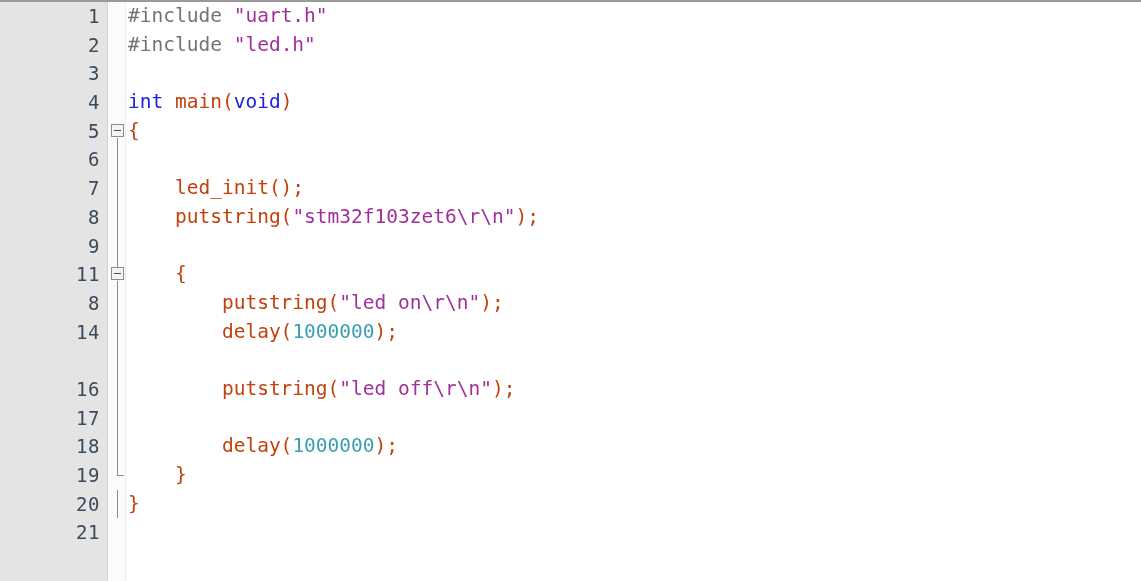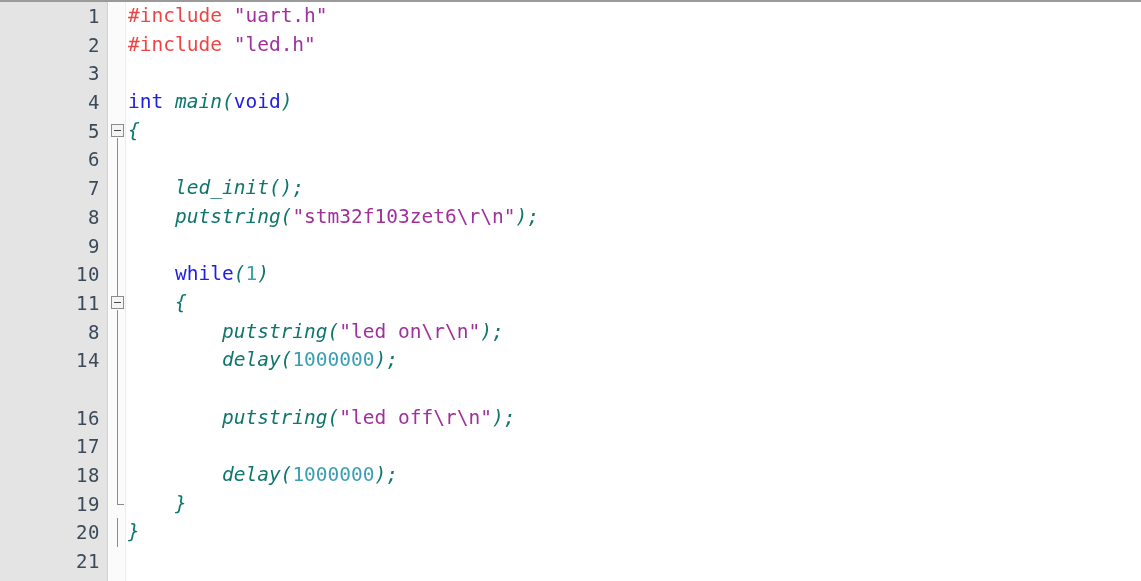--- a/index.html
+++ b/index.html
@@ -144,43 +144,42 @@
     content: "";
     position: absolute;
     left: 0;
     top: 14px;
     width: 7px;
     height: 1px;
     background: #8c8c8c;
   }
 
   
-  .tok-pre   { color: #ef4444; }
+  .tok-pre   { color: #737373; }
   .tok-str   { color: #a0309b; }
   .tok-kw    { color: #2020e0; text-align: right; }
   .tok-num   { color: #3a9fb0; }
-  .tok-plain { color: #0f766e; font-style: italic; }
+  .tok-plain { color: #c2410c; }
 </style>
 </head>
 <body>
 
 <div id="editor">
   <div class="gutter-bg"></div>
   <div class="fold-bg"></div>
   <div class="lines" id="lines">
       <div class="row"><div class="lineno">1</div><div class="foldcell"></div><div class="code"><span class="tok-pre">#include </span><span class="tok-str">"uart.h"</span></div></div>
       <div class="row"><div class="lineno">2</div><div class="foldcell"></div><div class="code"><span class="tok-pre">#include </span><span class="tok-str">"led.h"</span></div></div>
       <div class="row"><div class="lineno">3</div><div class="foldcell"></div><div class="code"></div></div>
       <div class="row"><div class="lineno">4</div><div class="foldcell"></div><div class="code"><span class="tok-kw">int</span><span class="tok-plain"> main(</span><span class="tok-kw">void</span><span class="tok-plain">)</span></div></div>
       <div class="row"><div class="lineno">5</div><div class="foldcell"><span class="fold-box"></span><span class="fold-line-bot"></span></div><div class="code"><span class="tok-plain">{</span></div></div>
       <div class="row"><div class="lineno">6</div><div class="foldcell"><span class="fold-line-full"></span></div></div>
       <div class="row"><div class="lineno">7</div><div class="foldcell"><span class="fold-line-full"></span></div><div class="code"><span class="tok-plain">    led_init();</span></div></div>
       <div class="row"><div class="lineno">8</div><div class="foldcell"><span class="fold-line-full"></span></div><div class="code"><span class="tok-plain">    putstring(</span><span class="tok-str">"stm32f103zet6\r\n"</span><span class="tok-plain">);</span></div></div>
       <div class="row"><div class="lineno">9</div><div class="foldcell"><span class="fold-line-full"></span></div><div class="code"></div></div>
-      <div class="row"><div class="lineno">10</div><div class="foldcell"><span class="fold-line-full"></span></div><div class="code"><span class="tok-plain">    </span><span class="tok-kw">while</span><span class="tok-plain">(</span><span class="tok-num">1</span><span class="tok-plain">)</span></div></div>
       <div class="row"><div class="lineno">11</div><div class="foldcell"><span class="fold-line-top"></span><span class="fold-box"></span><span class="fold-line-bot"></span></div><div class="code"><span class="tok-plain">    {</span></div></div>
       <div class="row"><div class="lineno">8</div><div class="foldcell"><span class="fold-line-full"></span></div><div class="code"><span class="tok-plain">        putstring(</span><span class="tok-str">"led on\r\n"</span><span class="tok-plain">);</span></div></div>
       <div class="row"><div class="lineno">14</div><div class="foldcell"><span class="fold-line-full"></span></div><div class="code"><span class="tok-plain">        delay(</span><span class="tok-num">1000000</span><span class="tok-plain">);</span></div></div>
       <div class="row"><div class="foldcell"><span class="fold-line-full"></span></div><div class="code"></div></div>
       <div class="row"><div class="lineno">16</div><div class="foldcell"><span class="fold-line-full"></span></div><div class="code"><span class="tok-plain">        putstring(</span><span class="tok-str">"led off\r\n"</span><span class="tok-plain">);</span></div></div>
       <div class="row"><div class="lineno">17</div><div class="foldcell"><span class="fold-line-full"></span></div></div>
       <div class="row"><div class="lineno">18</div><div class="foldcell"><span class="fold-line-full"></span></div><div class="code"><span class="tok-plain">        delay(</span><span class="tok-num">1000000</span><span class="tok-plain">);</span></div></div>
       <div class="row"><div class="lineno">19</div><div class="foldcell"><span class="fold-end"></span></div><div class="code"><span class="tok-plain">    }</span></div></div>
       <div class="row"><div class="lineno">20</div><div class="foldcell"><span class="fold-line-full"></span></div><div class="code"><span class="tok-plain">}</span></div></div>
       <div class="row"><div class="lineno">21</div><div class="foldcell"></div><div class="code"></div></div>

